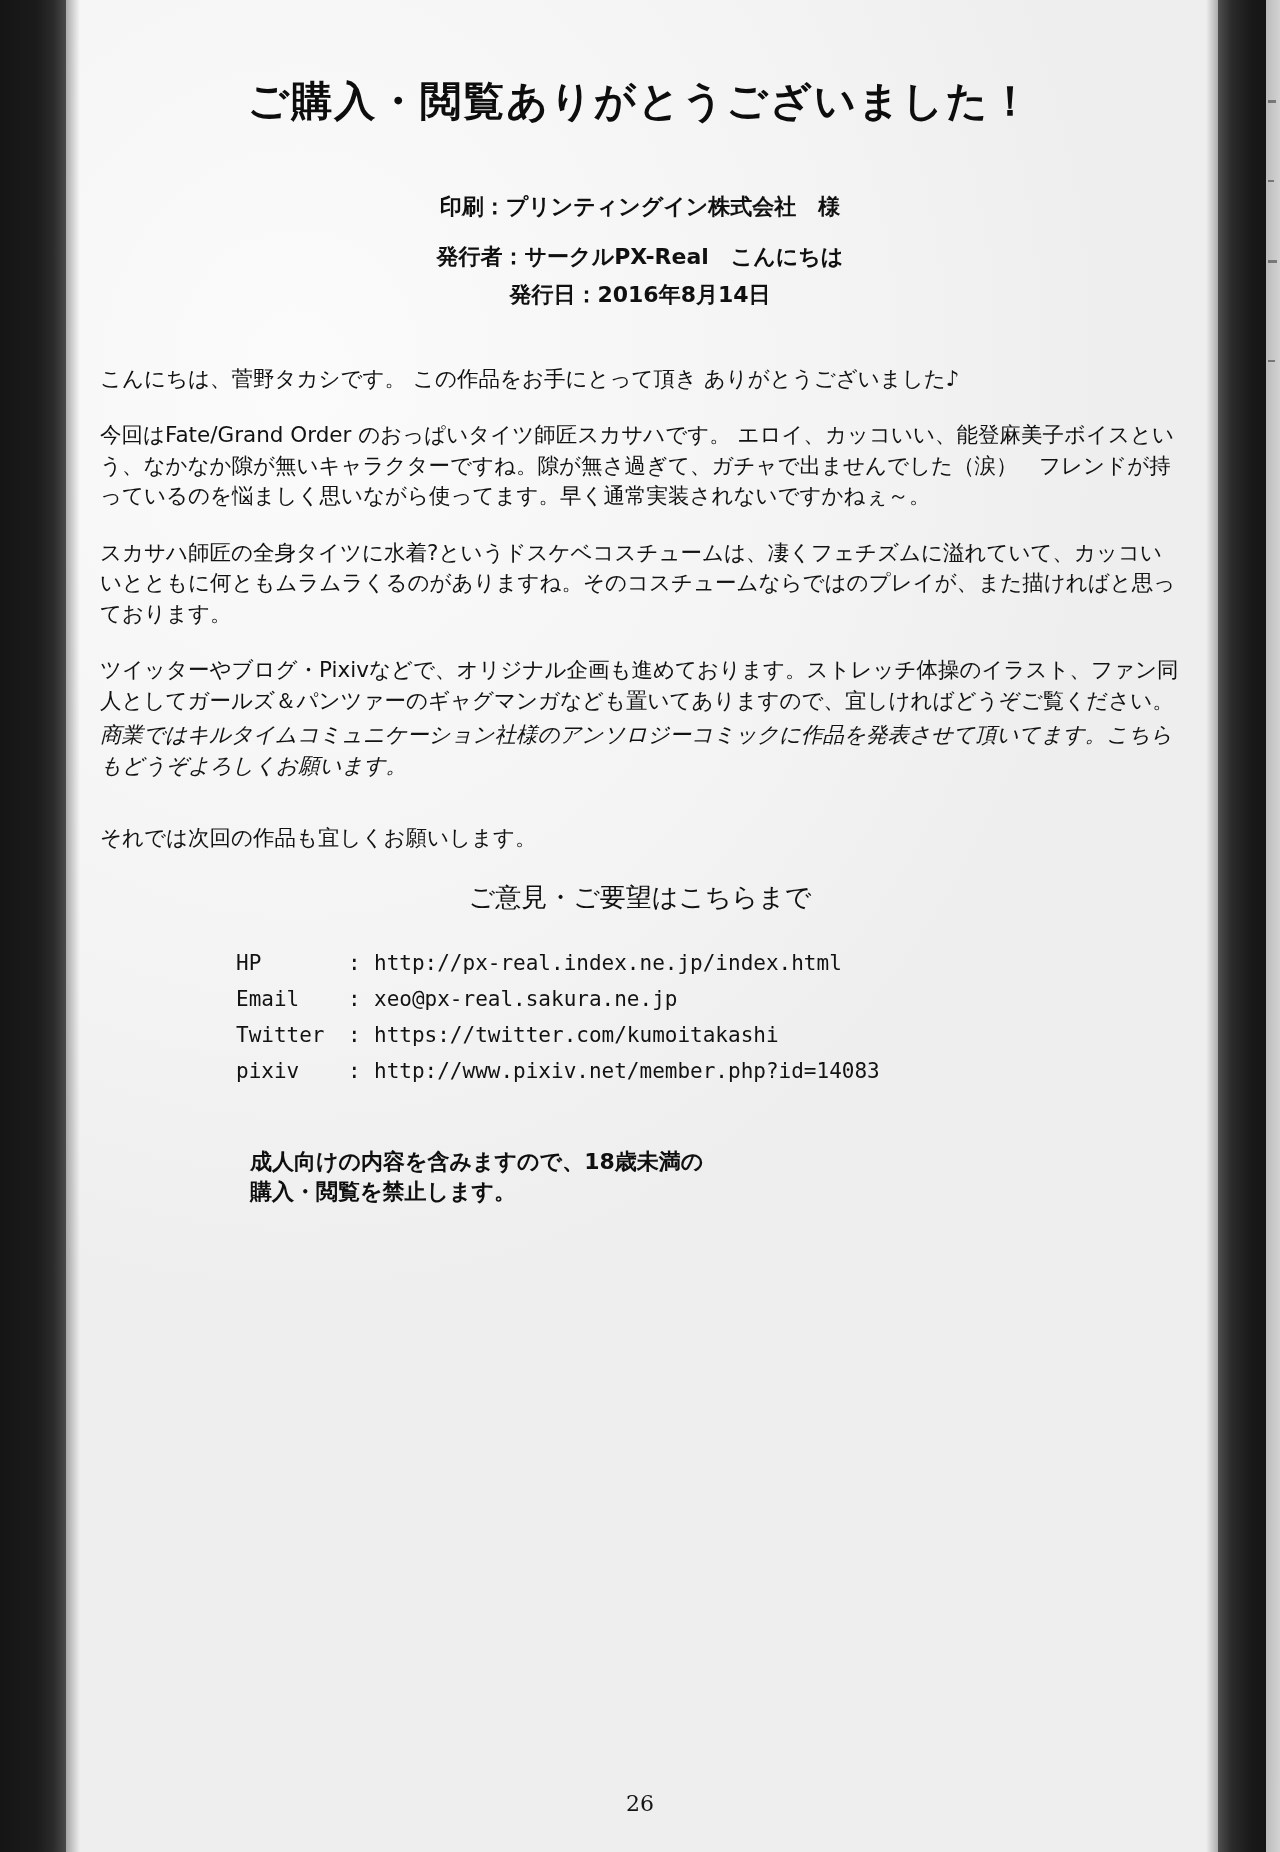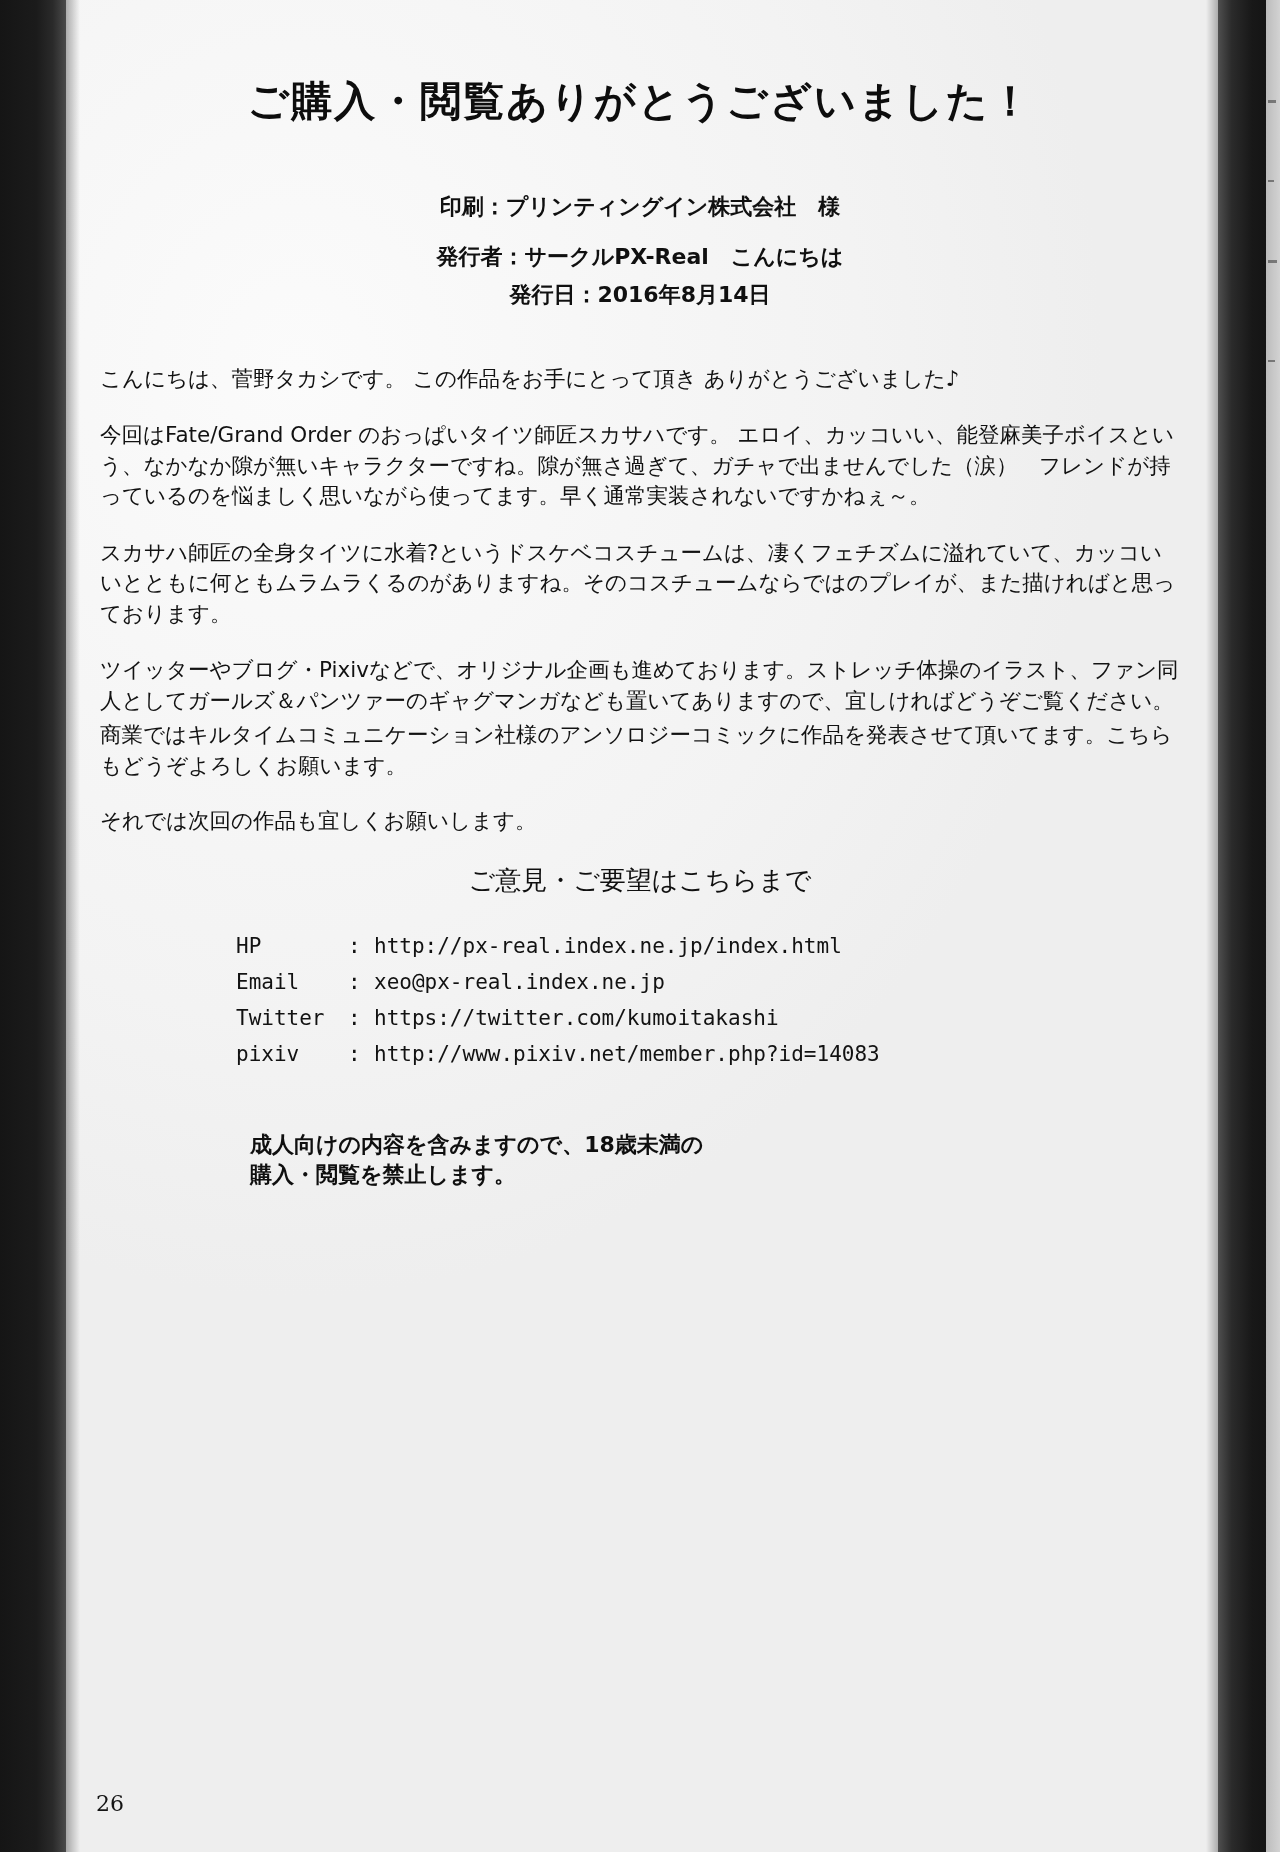--- a/index.html
+++ b/index.html
@@ -123,21 +123,21 @@
   .body-block {
     margin-top: 56px;
     padding-left: 4px;
     font-size: 21.5px;
     line-height: 1.42;
     color: #121212;
   }
   .body-block p {
     margin: 0 0 26px 0;
   }
-  .body-block p.gap-big { margin-bottom: 25px; }
+  .body-block p.gap-big { margin-bottom: 42px; font-style: italic; }
   .body-block p.no-gap { margin-bottom: 4px; }
 
   .contact-heading {
     margin-top: 18px;
     text-align: center;
     font-size: 26px;
     font-family: "DejaVu Serif", serif;
     color: #101010;
   }
 
@@ -158,21 +158,21 @@
     font-weight: bold;
     font-size: 22px;
     line-height: 1.35;
     color: #0f0f0f;
   }
 
   .page-number {
     position: absolute;
     left: 0; right: 0;
     bottom: 36px;
-    text-align: left;
+    text-align: center;
     font-family: "DejaVu Serif", serif;
     font-size: 22px;
     color: #141414;
   }
 </style>
 </head>
 <body>
 
 <div class="scan-bg">
   <div class="grain"></div>
@@ -209,21 +209,21 @@
 
   <div class="contact-table">
     <div class="contact-row">
       <span class="contact-key">HP</span>
       <span class="contact-colon">:</span>
       <span class="contact-val">http://px-real.index.ne.jp/index.html</span>
     </div>
     <div class="contact-row">
       <span class="contact-key">Email</span>
       <span class="contact-colon">:</span>
-      <span class="contact-val">xeo@px-real.index.ne.jp</span>
+      <span class="contact-val">xeo@px-real.sakura.ne.jp</span>
     </div>
     <div class="contact-row">
       <span class="contact-key">Twitter</span>
       <span class="contact-colon">:</span>
       <span class="contact-val">https://twitter.com/kumoitakashi</span>
     </div>
     <div class="contact-row">
       <span class="contact-key">pixiv</span>
       <span class="contact-colon">:</span>
       <span class="contact-val">http://www.pixiv.net/member.php?id=14083</span>

